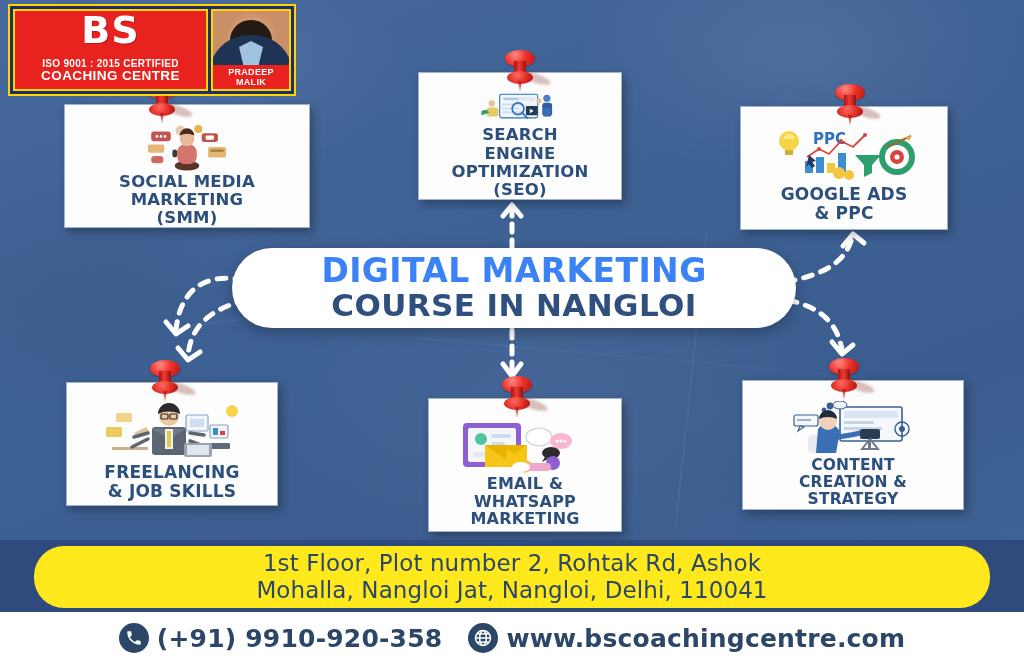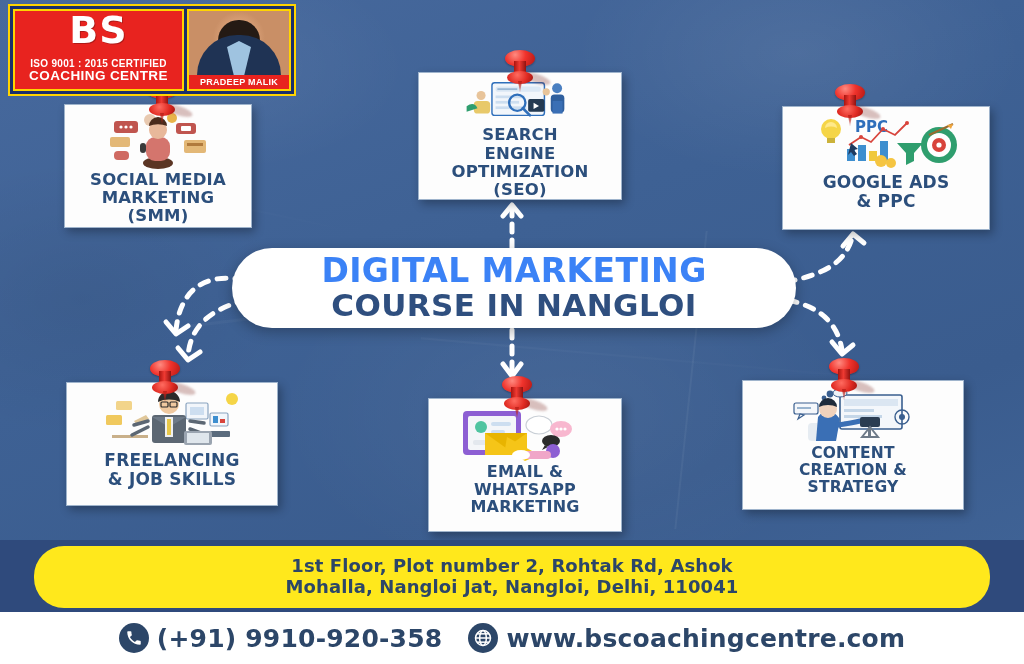--- a/index.html
+++ b/index.html
@@ -82,21 +82,21 @@
   }
   .logo-cc {
     font-size: 13.5px;
     font-weight: 900;
     color: #ffffff;
     letter-spacing: 0.4px;
     line-height: 1.05;
     white-space: nowrap;
   }
   .logo-right {
-    width: 104px;
+    width: 80px;
     background: #d946ef;
     border: 2px solid #ffd400;
     position: relative;
     overflow: hidden;
   }
   .portrait {
     position: absolute;
     inset: 0;
     background:
       radial-gradient(circle 26px at 50% 34%, #e8b894 0%, #d9a077 60%, #c98f66 100%),
@@ -141,39 +141,39 @@
   
   .card {
     position: absolute;
     background: #fdfdfd;
     border: 1px solid #9fb4cc;
     box-shadow: 3px 4px 9px rgba(0,0,0,0.30);
     display: flex;
     flex-direction: column;
     align-items: center;
     justify-content: flex-start;
-    padding-top: 8px;
+    padding-top: 20px;
     z-index: 20;
   }
   .card-title {
     font-family: "DejaVu Sans", sans-serif;
     color: #2c4f7c;
     font-weight: 900;
     text-align: center;
     line-height: 1.1;
     letter-spacing: 0.2px;
     white-space: pre-line;
     width: 100%;
     padding: 0 4px;
   }
   .card-art { position: relative; }
 
-  #card-smm  { left: 64px;  top: 104px; width: 188px; height: 124px; }
+  #card-smm  { left: 64px;  top: 104px; width: 246px; height: 124px; }
   #card-seo  { left: 418px; top: 72px;  width: 204px; height: 128px; }
-  #card-ppc  { left: 782px; top: 106px; width: 208px; height: 124px; }
+  #card-ppc  { left: 740px; top: 106px; width: 208px; height: 124px; }
   #card-free { left: 66px;  top: 382px; width: 212px; height: 124px; }
   #card-mail { left: 428px; top: 398px; width: 194px; height: 134px; }
   #card-cont { left: 742px; top: 380px; width: 222px; height: 130px; }
 
   #card-smm  .card-title { font-size: 16.5px; margin-top: 2px; }
   #card-seo  .card-title { font-size: 16.5px; margin-top: 2px; }
   #card-ppc  .card-title { font-size: 17px;   margin-top: 4px; }
   #card-free .card-title { font-size: 17px;   margin-top: 4px; }
   #card-mail .card-title { font-size: 16px;   margin-top: 2px; }
   #card-cont .card-title { font-size: 15.5px; margin-top: 2px; }
@@ -288,22 +288,22 @@
     border-radius: 30px;
     display: flex;
     flex-direction: column;
     align-items: center;
     justify-content: center;
     z-index: 36;
   }
   .address-line {
     font-family: "DejaVu Sans", sans-serif;
     color: #2c4668;
-    font-weight: 700;
-    font-size: 18px;
+    font-weight: 400;
+    font-size: 23px;
     letter-spacing: 0.1px;
     line-height: 1.16;
     white-space: nowrap;
   }
 
   
   .footer {
     position: absolute;
     left: 0; top: 612px;
     width: 1024px; height: 52px;

